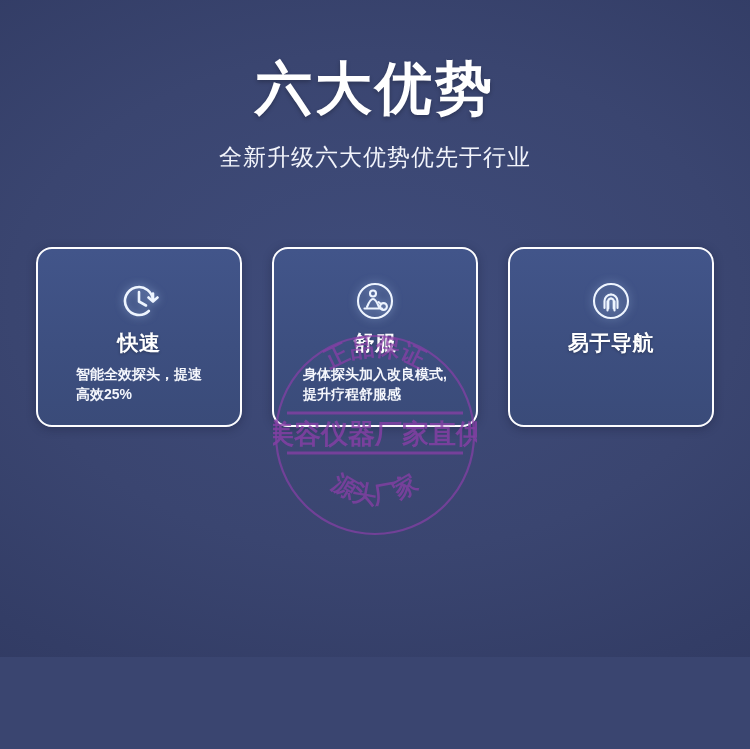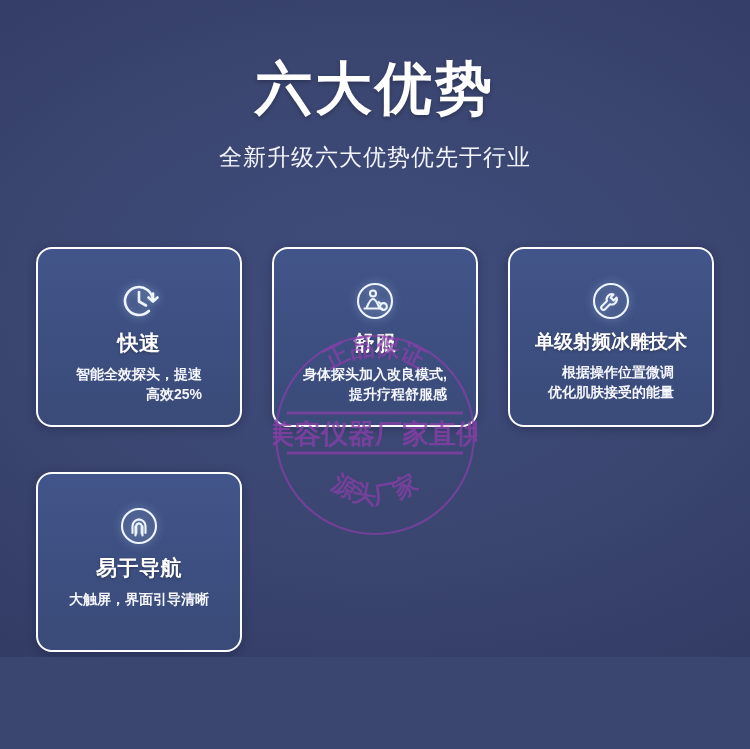--- a/index.html
+++ b/index.html
@@ -99,21 +99,21 @@
   }
   .card-title.compact { font-size: 19px; letter-spacing: 0; }
 
   .card-desc {
     margin: 7px 0 0 0;
     padding: 0 8px;
     font-size: 14px;
     line-height: 1.45;
     font-weight: 700;
     color: #f4f6fc;
-    text-align: right;
+    text-align: left;
     white-space: pre-line;
   }
 
   
   .watermark {
     position: absolute;
     left: 273px;
     top: 333px;
     width: 204px;
     height: 204px;
@@ -157,47 +157,35 @@
           <path d="M13.5 31.5h17.5"></path>
           <circle cx="32.5" cy="29.5" r="3.4"></circle>
           <path d="M30 27l-2.5-2"></path>
         </svg>
       </span>
       <div class="card-title">舒服</div>
       <div class="card-desc">身体探头加入改良模式,
 提升疗程舒服感</div>
     </div>
 
-    <div class="feature-card">
-      <span class="card-icon">
-        <svg viewBox="0 0 48 48" fill="none" stroke="#eef5ff" stroke-width="2.1" stroke-linecap="round" stroke-linejoin="round">
-          <circle cx="24" cy="24" r="17"></circle>
-          <path d="M26.5 17.5a5.2 5.2 0 0 0-6.6 6.6l-5.2 5.2a2.2 2.2 0 0 0 3.1 3.1l5.2-5.2a5.2 5.2 0 0 0 6.6-6.6l-3 3-3-3z"></path>
-        </svg>
-      </span>
-      <div class="card-title compact">单级射频冰雕技术</div>
-      <div class="card-desc">根据操作位置微调
-优化肌肤接受的能量</div>
-    </div>
 
 
 
     <div class="feature-card">
       <span class="card-icon">
         <svg viewBox="0 0 48 48" fill="none" stroke="#eef5ff" stroke-width="2.1" stroke-linecap="round" stroke-linejoin="round">
           <circle cx="24" cy="24" r="17"></circle>
           <path d="M24 17.5a6.5 6.5 0 0 1 6.5 6.5v7"></path>
           <path d="M24 17.5A6.5 6.5 0 0 0 17.5 24v7"></path>
           <path d="M24 21.5a2.7 2.7 0 0 1 2.7 2.7v7.2"></path>
           <path d="M24 21.5a2.7 2.7 0 0 0-2.7 2.7v7.2"></path>
           <path d="M20.5 33.5v-9.3M27.5 33.5v-9.3"></path>
         </svg>
       </span>
       <div class="card-title">易于导航</div>
-      <div class="card-desc">大触屏，界面引导清晰</div>
     </div>
 
   </div>
 
   <div class="watermark">
     <svg viewBox="0 0 204 204">
       <defs>
         <path id="arcTop" d="M 22 102 A 80 80 0 0 1 182 102"></path>
         <path id="arcBottom" d="M 34 102 A 68 68 0 0 0 170 102"></path>
       </defs>

